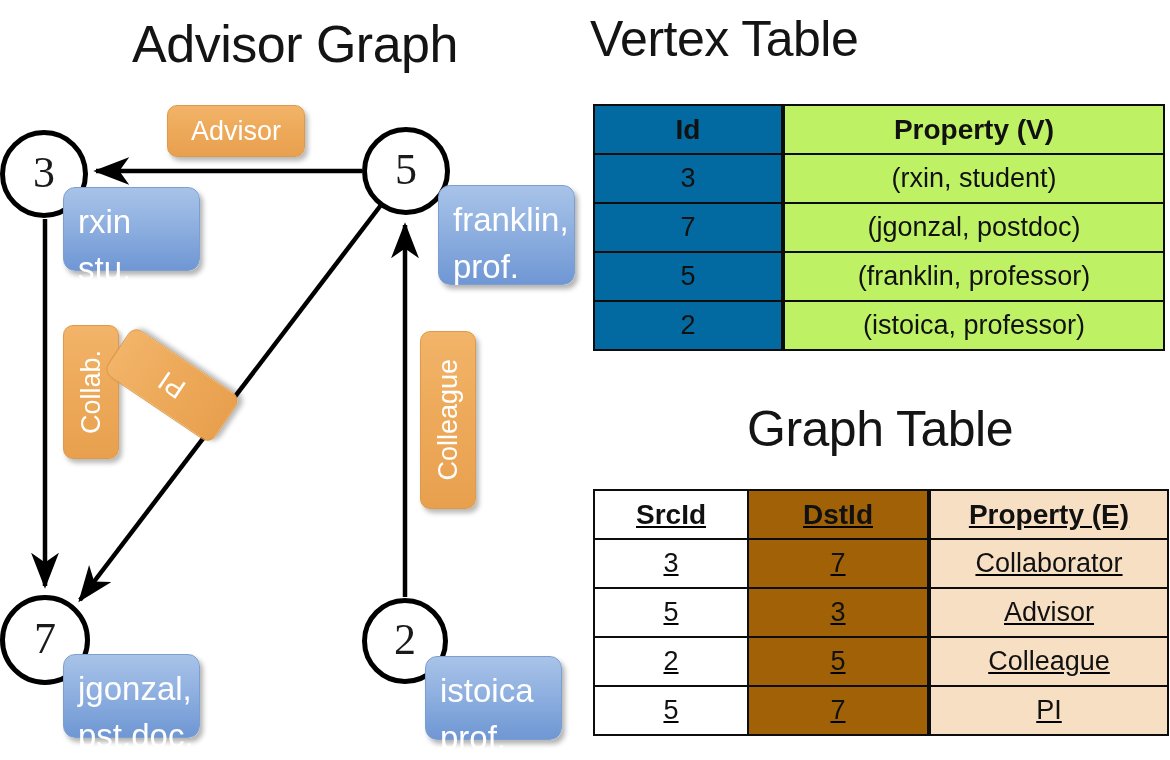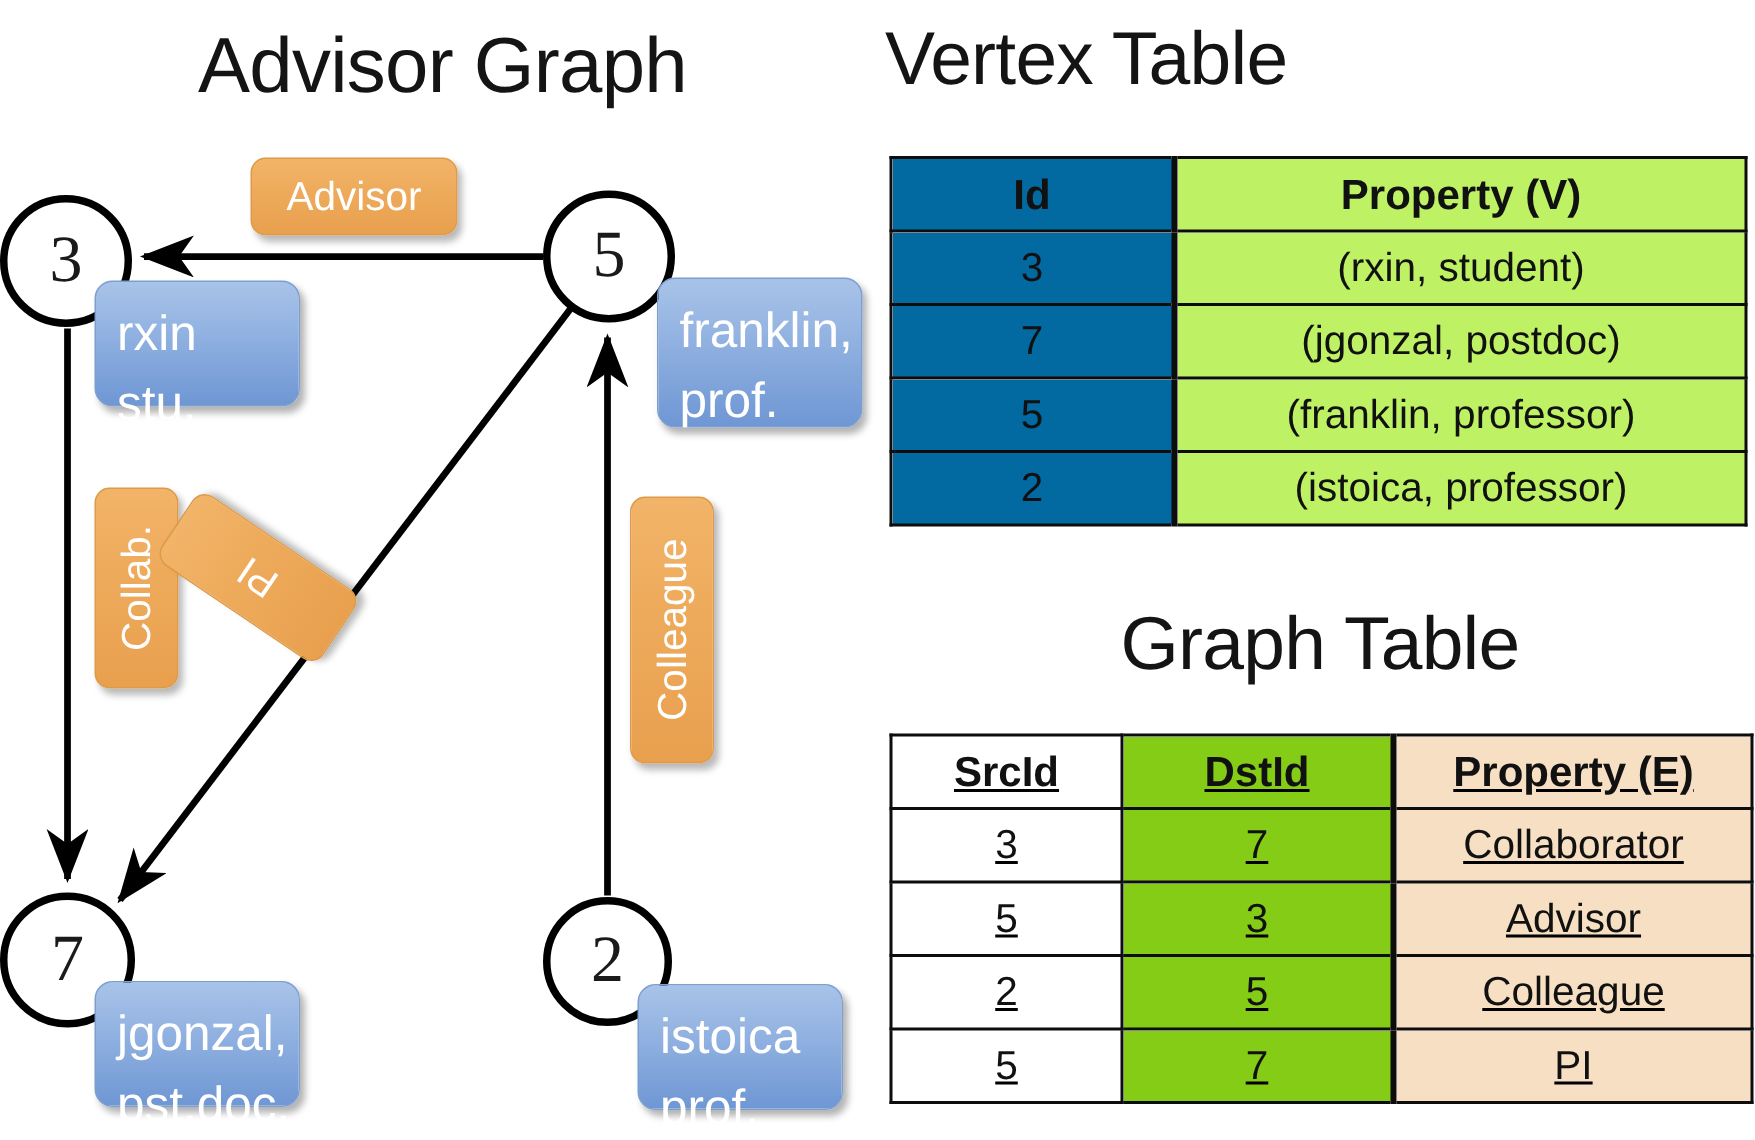--- a/index.html
+++ b/index.html
@@ -121,21 +121,21 @@
     white-space:nowrap;
   }
   table th{font-weight:700;font-size:28px;}
 
   #vertex-table{left:593px;top:104px;width:572px;}
   #vertex-table .col-id{width:186px;background:#0369a1;}
   #vertex-table .col-prop{background:#bef264;border-left-width:4px;}
 
   #edge-table{left:593px;top:489px;width:576px;text-decoration:underline;}
   #edge-table .col-src{width:152px;background:#ffffff;}
-  #edge-table .col-dst{width:178px;background:#84cc16;margin-left:39px;}
+  #edge-table .col-dst{width:178px;background:#a16207;margin-left:39px;}
   #edge-table .col-eprop{background:#f6dfc2;border-left-width:4px;}
 </style>
 </head>
 <body>
 
 <div id="stage">
 
   <div class="title" id="title-property-graph">Advisor Graph</div>
 
   <div class="title" id="title-vertex-table">Vertex Table</div>

